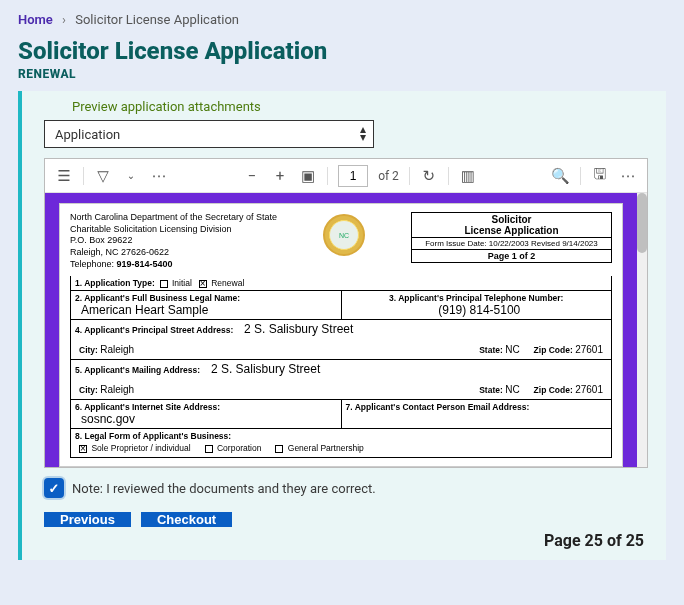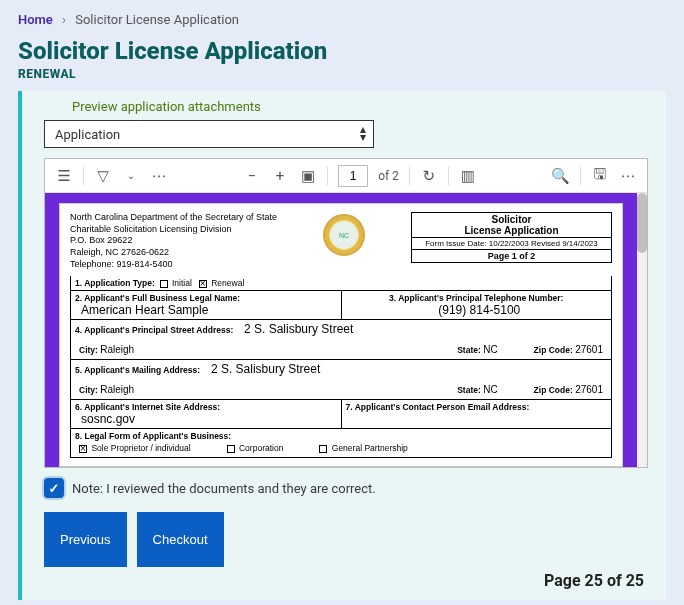--- a/index.html
+++ b/index.html
@@ -21,43 +21,43 @@
   .tb-icon { width: 18px; height: 18px; display: flex; align-items: center; justify-content: center; font-size: 15px; cursor: pointer; color: #555; }
   .tb-spacer { flex: 1; }
   .page-input { width: 30px; height: 22px; border: 1px solid #bbb; text-align: center; font-size: 12px; }
   .of-text { font-size: 12px; color: #555; }
   .doc-area { position: absolute; top: 34px; left: 0; right: 10px; bottom: 0; background: #6d28d9; overflow: hidden; padding: 10px 14px; }
   .scrollbar-track { position: absolute; top: 34px; right: 0; width: 10px; bottom: 0; background: #f0f0f0; }
   .scrollbar-thumb { position: absolute; top: 0; left: 0; right: 0; height: 60px; background: #bfbfbf; border-radius: 5px; }
   .doc-page { background: #fff; border: 1px solid #ccc; padding: 8px 10px; font-size: 9px; color: #000; font-family: Arial, sans-serif; }
   .doc-header { display: flex; justify-content: space-between; align-items: flex-start; margin-bottom: 6px; }
   .doc-addr { line-height: 1.3; }
-  .doc-addr strong { font-weight: 400; }
+  .doc-addr strong { font-weight: 700; }
   .seal { width: 42px; height: 42px; border-radius: 50%; background: radial-gradient(circle at 50% 50%, #f6d96a 0 55%, #e0b94a 56% 100%); border: 2px solid #d8a93a; margin-top: 2px; display:flex; align-items:center; justify-content:center;}
   .seal-inner{ width:28px;height:28px;border-radius:50%;background:#e8f0ea;display:flex;align-items:center;justify-content:center;font-size:7px;color:#2a6; }
   .titlebox { border: 1px solid #000; width: 201px; }
   .titlebox div { padding: 1px 4px; font-size: 9px; text-align: center; }
   .titlebox .t1 { font-weight: 700; border-bottom: 1px solid #000; font-size:10px;}
   .titlebox .t2 { border-bottom: 1px solid #000; font-size:8px;}
   .titlebox .t3 { font-weight: 700; }
   .form-row { border: 1px solid #000; border-top: none; display: flex; }
   .form-row:first-of-type { border-top: 1px solid #000; }
   .form-cell { padding: 2px 4px; font-size: 8.5px; border-right: 1px solid #000; }
   .form-cell:last-child { border-right: none; }
   .form-label { font-weight: 700; }
   .form-val { font-size: 12px; padding-left: 6px; }
   .cb { display:inline-block; width:8px; height:8px; border:1px solid #000; vertical-align:middle; margin-right:2px; position:relative;}
   .cb.checked::after{content:"×"; position:absolute; top:-3px; left:0; font-size:10px;}
   .confirm-row { display: flex; align-items: center; gap: 8px; margin-top: 10px; }
   .confirm-check { width: 20px; height: 20px; border: 2px solid #0a5ec4; border-radius: 4px; background: #0a5ec4; display: flex; align-items: center; justify-content: center; color: #fff; font-size: 13px; font-weight: 700; cursor: pointer; box-shadow: 0 0 0 2px rgba(28,107,201,0.25); }
   .confirm-text { color: #3a3a3a; font-size: 13px; }
   .btn-row { margin-top: 14px; display: flex; gap: 10px; }
-  .btn { background: #0a5ec4; color: #fff; border: none; padding: 20px 16px; font-size: 13px; font-weight: 400; border-radius: 0; cursor: pointer; }
+  .btn { background: #0a5ec4; color: #fff; border: none; padding: 0 16px; font-size: 13px; font-weight: 700; border-radius: 0; cursor: pointer; }
   .page-count { text-align: right; font-weight: 700; font-size: 16px; margin-top: 4px; padding-right: 4px; color: #222; }
-  .inline-row{display:flex; gap:36px; padding:2px 4px;}
+  .inline-row{display:flex; gap:14px; padding:2px 4px;}
   .inline-row .lbl{font-weight:700; font-size:8.5px;}
   .inline-row .val{font-size:10px;}
 </style>
 </head>
 <body>
 
 <div class="page">
   <div class="breadcrumb">
     <a href="#">Home</a>
     <span class="bc-sep">›</span>

